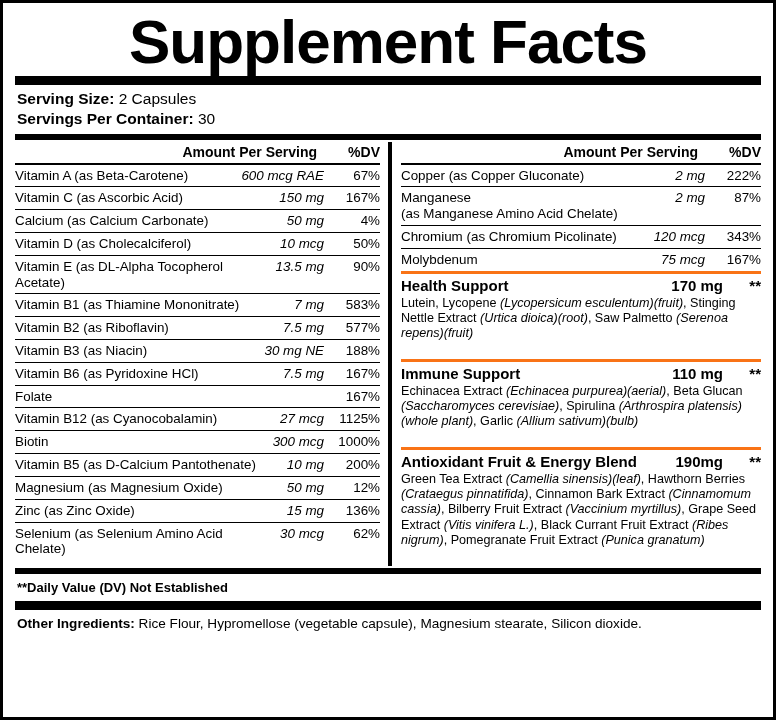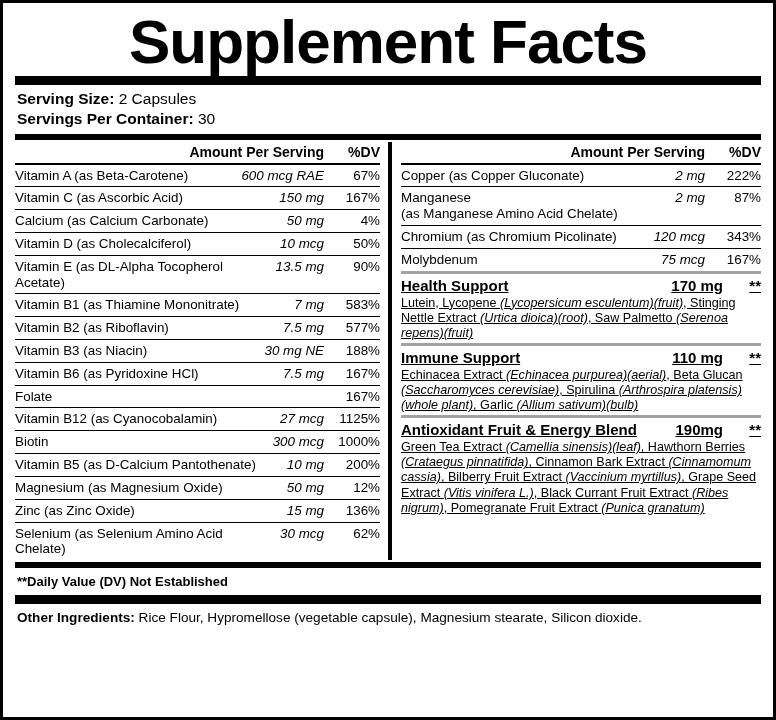--- a/index.html
+++ b/index.html
@@ -58,21 +58,21 @@
   .col-right {
     padding-left: 9px;
     border-left: 4px solid #000;
   }
   .hdr-row {
     display: flex;
     justify-content: flex-end;
     font-size: 14px;
     font-weight: bold;
     padding: 2px 0 3px 0;
-    gap: 10px;
+    gap: 17px;
   }
   .hdr-aps { white-space: nowrap; }
   .hdr-dv  { width: 46px; text-align: right; white-space: nowrap; }
 
   
   .nrow {
     display: flex;
     align-items: flex-start;
     font-size: 13.4px;
     line-height: 1.18;
@@ -98,24 +98,23 @@
     white-space: nowrap;
   }
   .nrow .sub {
     font-size: 13.4px;
     text-align: right;
     display: block;
   }
 
   
   .blend {
-    border-top: 3px solid #a3a3a3;
+    border-top: 3px solid #f97316;
     padding-top: 3px;
-    padding-bottom: 2px;
-    text-decoration: underline;
+    padding-bottom: 18px;
   }
   .blend-head {
     display: flex;
     align-items: flex-start;
     font-size: 15px;
     font-weight: bold;
     line-height: 1.2;
   }
   .blend-head .bname { flex: 1 1 auto; }
   .blend-head .bamt { flex: 0 0 auto; white-space: nowrap; padding-right: 4px; }

